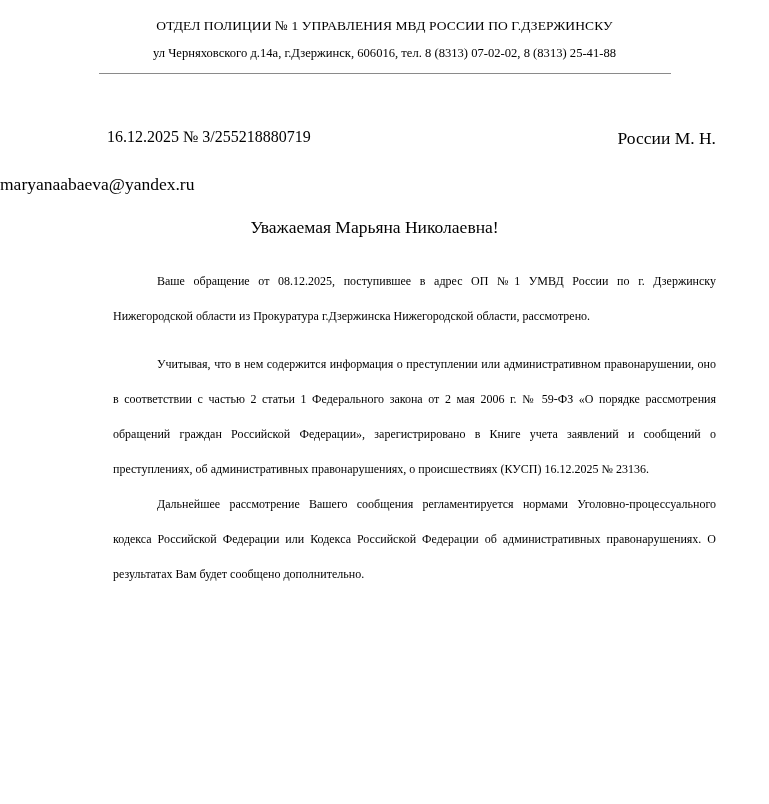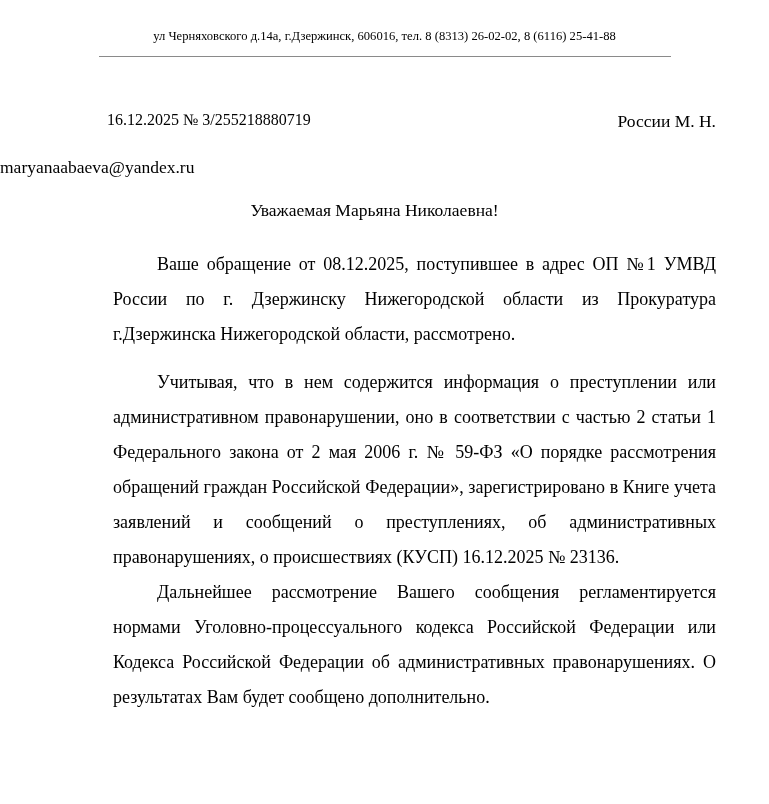--- a/index.html
+++ b/index.html
@@ -82,41 +82,42 @@
     padding-left: 40px;
   }
 
   
   .body-text {
     margin-top: 26px;
     padding-left: 113px;
     padding-right: 53px;
   }
   .para {
-    font-size: 18px;
+    font-size: 12px;
     line-height: 35px;
     text-align: justify;
     text-indent: 44px;
     margin: 0;
     hyphens: none;
   }
   .para + .para {
     margin-top: 0;
   }
   .para.gap-before {
     margin-top: 13px;
   }
 </style>
 </head>
 <body>
 
 <div class="page">
 
   <div class="letterhead">
-    <div class="letterhead-line2">ул Черняховского д.14а, г.Дзержинск, 606016, тел. 8 (8313) 26-02-02, 8 (6116) 25-41-88</div>
+    <div class="letterhead-line1">ОТДЕЛ ПОЛИЦИИ № 1 УПРАВЛЕНИЯ МВД РОССИИ ПО Г.ДЗЕРЖИНСКУ</div>
+    <div class="letterhead-line2">ул Черняховского д.14а, г.Дзержинск, 606016, тел. 8 (8313) 07-02-02, 8 (8313) 25-41-88</div>
     <div class="letterhead-rule"></div>
   </div>
 
   <div class="ref-row">
     <div class="ref-left">16.12.2025 № 3/255218880719</div>
     <div class="ref-right">России М. Н.</div>
   </div>
 
   <div class="email-row">maryanaabaeva@yandex.ru</div>
 

